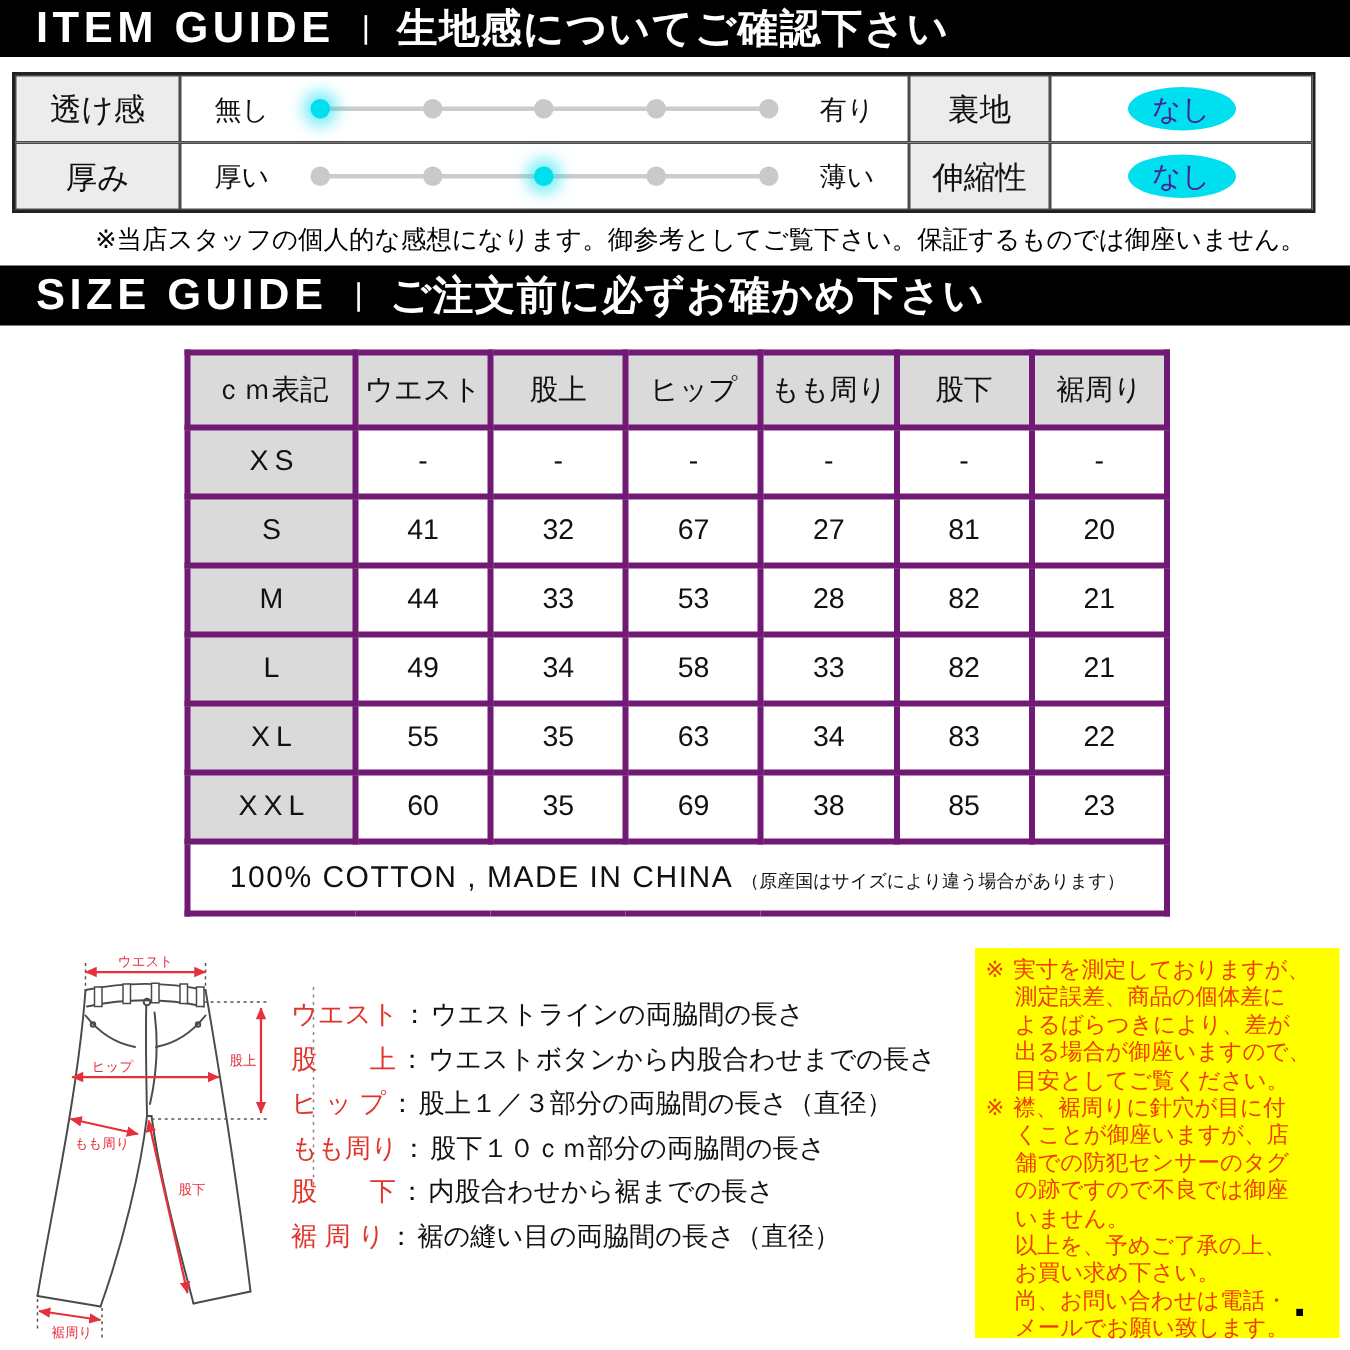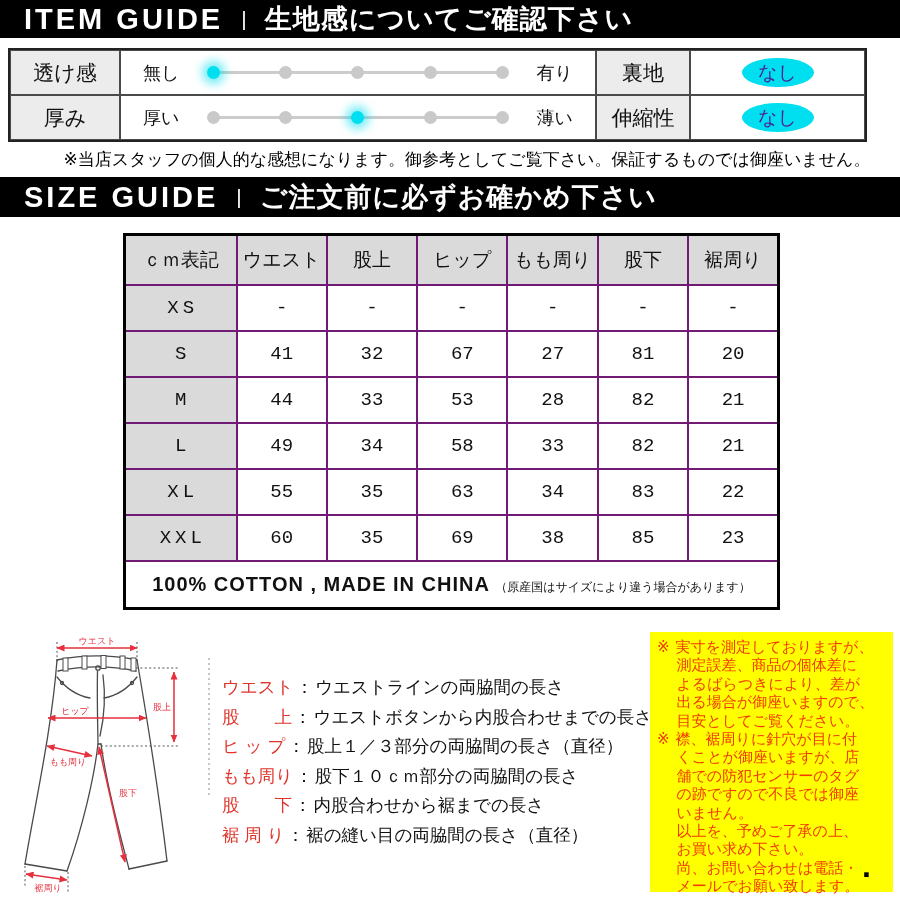--- a/index.html
+++ b/index.html
@@ -16,58 +16,58 @@
   body{font-family:"Liberation Sans","DejaVu Sans",sans-serif;color:#111;background:#fff;}
   .page{position:relative;width:900px;height:900px;background:#fff;overflow:hidden;}
 
   
   .banner{height:38px;background:var(--banner-bg);color:#fff;display:flex;align-items:center;padding-left:24px;}
   .b-title{font-size:29px;font-weight:bold;letter-spacing:3px;white-space:nowrap;}
   .b-sep{font-size:21px;margin:0 18px;font-weight:normal;}
   .b-sub{font-size:27px;font-weight:bold;letter-spacing:1px;white-space:nowrap;}
 
   
-  .ig{display:grid;grid-template-columns:110px 1fr 94px 175px;border:2px solid #222;margin:10px 33px 0 8px;background:#fff;}
+  .ig{display:grid;grid-template-columns:110px 1fr 94px 175px;border:2px solid #222;margin:10px 23px 0 8px;background:#fff;}
   .ig-cell{border:1px solid #4a4a4a;height:45px;display:flex;align-items:center;justify-content:center;}
   .ig-label{background:var(--cell-gray-light);font-size:21px;}
   .ig-slider{justify-content:center;padding:0 22px;}
   .sl-end{font-size:18px;white-space:nowrap;}
   .track{flex:1;margin:0 28px;position:relative;display:flex;justify-content:space-between;align-items:center;height:100%;}
   .line{position:absolute;left:5px;right:5px;top:50%;height:3px;margin-top:-1.5px;background:#ccc;}
   .dot{width:13px;height:13px;border-radius:50%;background:#c9c9c9;position:relative;z-index:1;}
   .dot.active{background:var(--accent-cyan);box-shadow:0 0 10px 5px rgba(0,223,239,.55);}
   .pill{min-width:72px;height:29px;padding:0 10px;border-radius:50%;background:var(--accent-cyan);
         display:flex;align-items:center;justify-content:center;font-size:19px;color:#4c1d95;}
 
   .staff-note{margin-top:6px;height:23px;text-align:center;font-size:17px;color:#000;padding-left:34px;}
   .banner.second{margin-top:6px;height:40px;}
 
   
   .sz{margin:16px 0 0 123px;width:657px;border-collapse:collapse;table-layout:fixed;border:3px solid #000;}
-  .sz th,.sz td{border:2px solid #701a75;text-align:center;vertical-align:middle;font-weight:normal;font-size:19px;padding:2px;}
+  .sz th,.sz td{border:4px solid #701a75;text-align:center;vertical-align:middle;font-weight:normal;font-size:19px;padding:2px;}
   .c0{width:112px;}
   .sz-h th{height:50px;background:var(--cell-gray);}
-  .sz-r th,.sz-r td{height:46px;font-family:Liberation Mono, monospace;}
+  .sz-r th,.sz-r td{height:46px;}
   .sz-s{background:var(--cell-gray);letter-spacing:4px;text-indent:4px;}
   .sz-f td{height:48px;}
-  .fm{font-size:20px;letter-spacing:1px;font-weight:bold;}
+  .fm{font-size:20px;letter-spacing:1px;}
   .fn{font-size:12px;}
 
   
   .bottom{position:absolute;left:0;right:0;bottom:0;height:268px;}
   .pants{position:absolute;left:12px;top:2px;}
   .ol{fill:none;stroke:#4a4a4a;stroke-width:1.3;stroke-linecap:round;}
   .loop{fill:#fff;stroke:#4a4a4a;stroke-width:1;}
   .g{stroke:#555;stroke-width:1;stroke-dasharray:2,2.4;fill:none;}
   .g2{stroke:#8a8a8a;stroke-width:1;stroke-dasharray:2,3;fill:none;}
   .rl{stroke:var(--diagram-red);stroke-width:1.5;fill:none;}
   .mk{fill:var(--diagram-red);}
   .rt{fill:var(--diagram-red);font-size:9px;}
 
-  .defs{position:absolute;left:222px;top:30px;font-size:17.5px;line-height:29.6px;white-space:nowrap;margin-top:11px;}
+  .defs{position:absolute;left:194px;top:30px;font-size:17.5px;line-height:29.6px;white-space:nowrap;}
   .term{color:var(--definition-red);}
   .colon{margin:0 2px;color:#111;}
   .desc{color:#111;}
 
   .notice{position:absolute;left:650px;top:0;width:243px;height:260px;background:var(--notice-bg);
           color:var(--notice-text);font-size:15px;line-height:18.4px;padding:6px 4px 8px 7px;}
   .n-item{padding-left:1.3em;text-indent:-1.3em;}
   .n-item.cont{text-indent:0;}
   .n-marker{margin-right:.4em;}
   .n-text{white-space:pre-line;}

